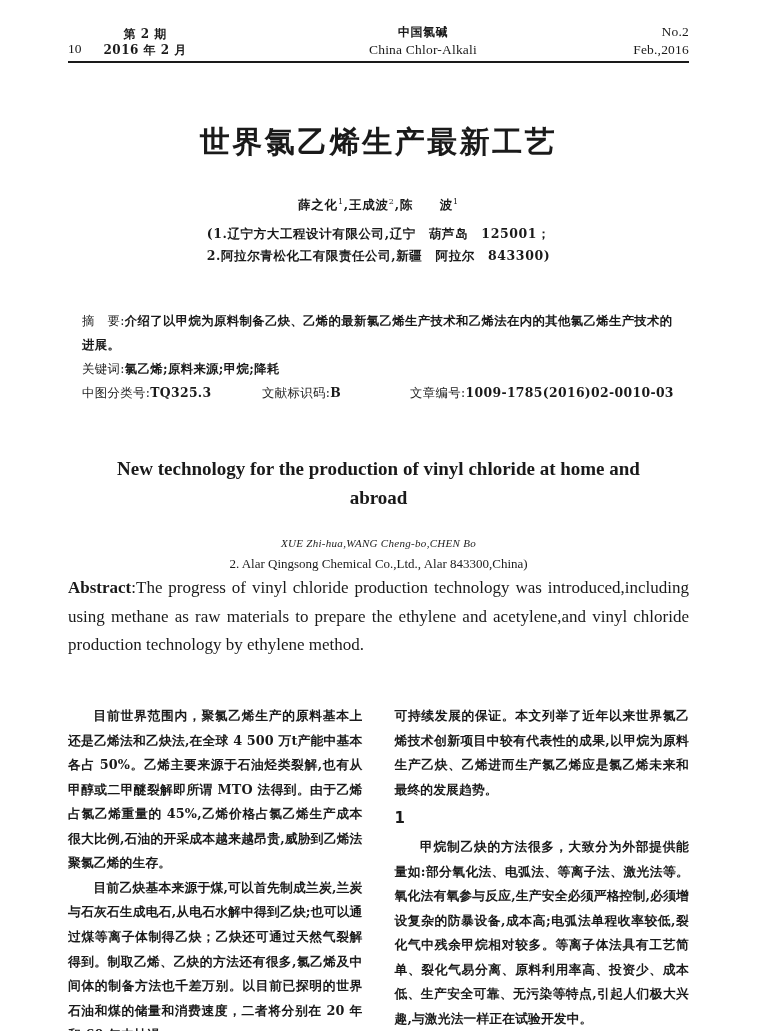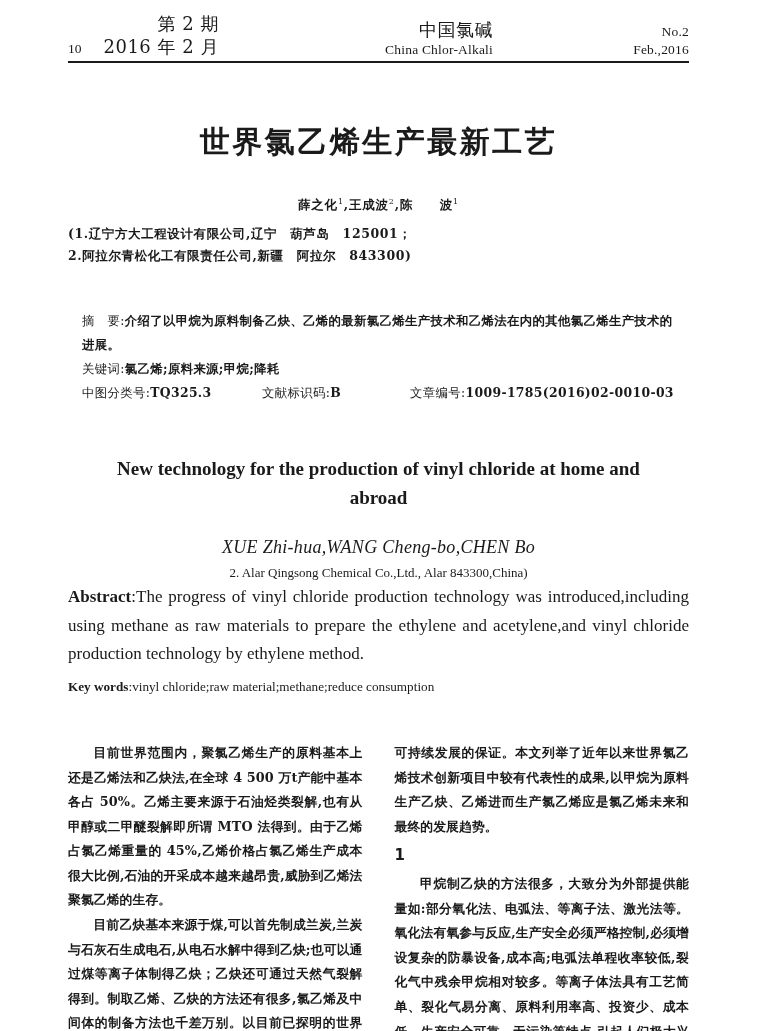--- a/index.html
+++ b/index.html
@@ -45,24 +45,23 @@
     font-size: 13.5px;
     line-height: 1.15;
     padding-bottom: 1px;
   }
   .hdr-block {
     text-align: center;
     line-height: 1.28;
   }
   .hdr-cn {
     font-family: "DejaVu Serif", "Liberation Serif", serif;
-    font-size: 18px;
-    font-weight: 400;
+    font-size: 12px;
+    font-weight: 700;
     letter-spacing: 0.5px;
-    text-align: right;
   }
   .hdr-en {
     font-size: 13.5px;
     letter-spacing: 0.2px;
   }
   .hdr-center { margin-left: 26px; }
   .hdr-right { text-align: right; }
 
   .header-rule {
     border: 0;
@@ -84,20 +83,21 @@
     text-align: center;
     font-family: "DejaVu Serif", "Liberation Serif", serif;
     font-size: 12.5px;
     font-weight: 600;
     letter-spacing: 0.8px;
     margin-top: 34px;
   }
   .authors-cn sup { font-size: 8px; vertical-align: super; font-weight: 400;}
 
   .affil-cn {
+    text-align: center;
     font-family: "DejaVu Serif", "Liberation Serif", serif;
     font-size: 12.5px;
     font-weight: 600;
     letter-spacing: 0.6px;
     margin-top: 9px;
     line-height: 1.75;
   }
 
   
   .abs-cn {
@@ -122,21 +122,21 @@
     font-weight: 700;
     font-size: 19px;
     line-height: 1.55;
     margin-top: 48px;
     padding: 0 22px;
   }
 
   .authors-en {
     text-align: center;
     font-style: italic;
-    font-size: 18px;
+    font-size: 11px;
     letter-spacing: 0.3px;
     margin-top: 24px;
   }
   .affil-en {
     text-align: center;
     font-size: 13px;
     line-height: 1.6;
     margin-top: 5px;
   }
 
@@ -244,23 +244,20 @@
   <div class="authors-en">XUE Zhi-hua,WANG Cheng-bo,CHEN Bo</div>
 
   <div class="affil-en">
     <div>2. Alar Qingsong Chemical Co.,Ltd., Alar 843300,China)</div>
   </div>
 
   <div class="abs-en">
     <b>Abstract</b><span>:</span><span>The progress of vinyl chloride production technology was introduced,including using methane as raw materials to prepare the ethylene and acetylene,and vinyl chloride production technology by ethylene method.</span>
   </div>
 
-  <div class="kw-en">
-    <b>Key words</b><span>:</span><span>vinyl chloride;raw material;methane;reduce consumption</span>
-  </div>
 
   <div class="body-cols">
 
     <div class="col">
       <p>目前世界范围内，聚氯乙烯生产的原料基本上还是乙烯法和乙炔法,在全球 4 500 万t产能中基本各占 50%。乙烯主要来源于石油烃类裂解,也有从甲醇或二甲醚裂解即所谓 MTO 法得到。由于乙烯占氯乙烯重量的 45%,乙烯价格占氯乙烯生产成本很大比例,石油的开采成本越来越昂贵,威胁到乙烯法聚氯乙烯的生存。</p>
       <p>目前乙炔基本来源于煤,可以首先制成兰炭,兰炭与石灰石生成电石,从电石水解中得到乙炔;也可以通过煤等离子体制得乙炔；乙炔还可通过天然气裂解得到。制取乙烯、乙炔的方法还有很多,氯乙烯及中间体的制备方法也千差万别。以目前已探明的世界石油和煤的储量和消费速度，二者将分别在 20 年和 60 年内枯竭。</p>
 
     </div>
 
     <div class="col">

